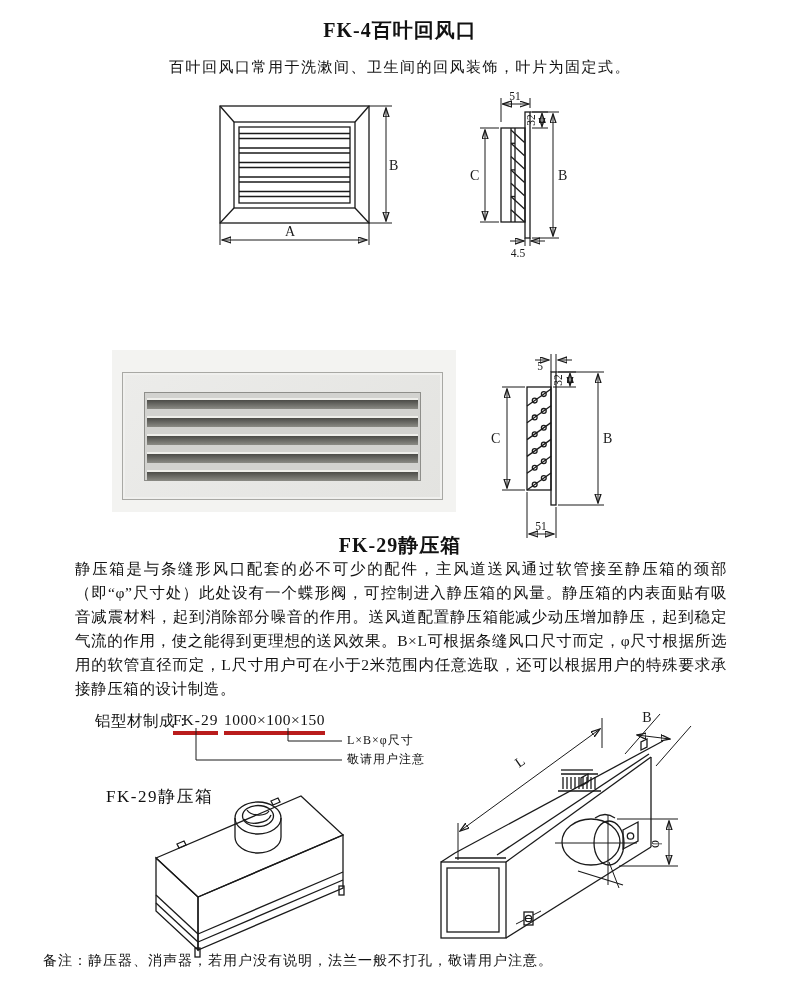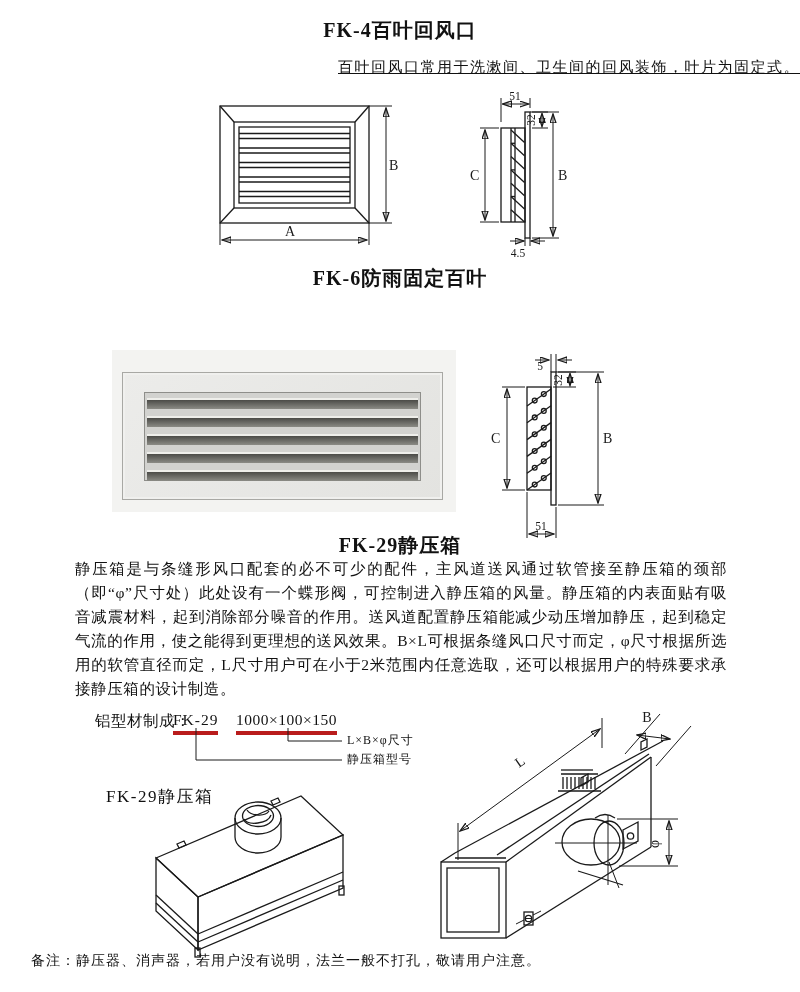--- a/index.html
+++ b/index.html
@@ -5,22 +5,22 @@
   html,body{margin:0;padding:0;background:#fff;}
   .page{
     position:relative; width:800px; height:992px; background:#fff;
     font-family:"Liberation Serif","DejaVu Serif",serif; color:#111; overflow:hidden;
   }
   .sec-title{
     position:absolute; left:0; width:800px; text-align:center;
     font-size:20px; font-weight:bold; letter-spacing:1px;
   }
   .sec-desc{
-    position:absolute; left:0; width:800px; text-align:right;
-    font-size:15px; letter-spacing:1.5px;text-decoration:underline;
+    position:absolute; left:0; width:800px; text-align:center;
+    font-size:15px; letter-spacing:1.5px;
   }
   .para{
     position:absolute; left:75px; width:652px; font-size:15.5px;
     line-height:24px; letter-spacing:0.6px; text-align:justify;
   }
   .abs{position:absolute;}
   svg{position:absolute; overflow:visible;}
   svg line, svg rect, svg path, svg polygon, svg ellipse, svg circle{
     stroke:#1a1a1a; fill:none; stroke-width:1.3;
   }
@@ -47,21 +47,21 @@
     position:absolute; left:21px; top:19px; width:277px; height:89px;
     background:#d2d2cf; border:1px solid #8e8e8a; box-sizing:border-box;
     padding-top:5px;
   }
   .slat{
     height:9px; margin:0 2px 7px 2px;
     background:linear-gradient(180deg,#4b4b47,#8b8b85);
     border-top:2px solid #eeeeea;
   }
   .note{
-    position:absolute; left:31px; top:952px; font-size:14px; letter-spacing:1px;
+    position:absolute; left:43px; top:952px; font-size:14px; letter-spacing:1px;
     white-space:nowrap;
   }
   .draw-label{
     position:absolute; left:106px; top:785px; font-size:17px; letter-spacing:1.5px;
   }
 </style>
 </head>
 <body>
 
 <div class="page">
@@ -146,21 +146,20 @@
       <line class="dim" x1="44" y1="153" x2="58" y2="153" marker-end="url(#ar2)"></line>
       <line class="dim" x1="79" y1="153" x2="65" y2="153" marker-end="url(#ar2)"></line>
     </g>
     <text class="dimnum" x="49" y="12" text-anchor="middle">51</text>
     <text class="dimnum" transform="rotate(-90 69 32)" x="69" y="32" text-anchor="middle">32</text>
     <text class="dimchar" x="4" y="92">C</text>
     <text class="dimchar" x="92" y="92">B</text>
     <text class="dimnum" x="52" y="169" text-anchor="middle">4.5</text>
   </svg>
 
-  <div class="sec-title" style="top:265px">FK-6防雨固定百叶</div>
 
   <div class="photo-wrap">
     <div class="photo-frame">
       <div class="photo-inner">
         <div class="slat"></div>
         <div class="slat"></div>
         <div class="slat"></div>
         <div class="slat"></div>
         <div class="slat"></div>
       </div>
@@ -218,29 +217,29 @@
     <text class="dimchar" x="5" y="97">C</text>
     <text class="dimchar" x="117" y="97">B</text>
     <text class="dimnum" x="55" y="184" text-anchor="middle">51</text>
   </svg>
 
   <div class="sec-title" style="top:532px">FK-29静压箱</div>
   <div class="para" style="top:557px">静压箱是与条缝形风口配套的必不可少的配件，主风道送风通过软管接至静压箱的颈部（即“φ”尺寸处）此处设有一个蝶形阀，可控制进入静压箱的风量。静压箱的内表面贴有吸音减震材料，起到消除部分噪音的作用。送风道配置静压箱能减少动压增加静压，起到稳定气流的作用，使之能得到更理想的送风效果。B×L可根据条缝风口尺寸而定，φ尺寸根据所选用的软管直径而定，L尺寸用户可在小于2米范围内任意选取，还可以根据用户的特殊要求承接静压箱的设计制造。</div>
 
   <span class="abs mark" style="left:95px; top:711px">铝型材制成：</span>
   <span class="abs mark u" style="left:173px; top:711px; letter-spacing:1px">FK-29</span>
-  <span class="abs mark u" style="left:236px; top:711px; letter-spacing:0.5px">1000×100×150</span>
+  <span class="abs mark u" style="left:224px; top:711px; letter-spacing:0.5px">1000×100×150</span>
   <svg style="left:0; top:700px" width="800" height="70" viewBox="0 0 800 70">
     <line class="dim" x1="288" y1="28" x2="288" y2="41"></line>
     <line class="dim" x1="288" y1="41" x2="342" y2="41"></line>
     <line class="dim" x1="196" y1="28" x2="196" y2="60"></line>
     <line class="dim" x1="196" y1="60" x2="342" y2="60"></line>
   </svg>
   <span class="abs callout" style="left:347px; top:732px">L×B×φ尺寸</span>
-  <span class="abs callout" style="left:347px; top:751px">静压箱型号</span>
+  <span class="abs callout" style="left:347px; top:751px">敬请用户注意</span>
 
   <div class="draw-label">FK-29静压箱</div>
 
   <svg style="left:133px; top:790px" width="270" height="175" viewBox="0 0 270 175">
     <g>
       <polygon points="23,68 168,6 210,45 65,107"></polygon>
       <polygon points="23,68 65,107 65,160 23,121"></polygon>
       <polygon points="65,107 210,45 210,98 65,160"></polygon>
       <line x1="65" y1="144" x2="210" y2="82"></line>
       <line x1="65" y1="152" x2="210" y2="90"></line>

